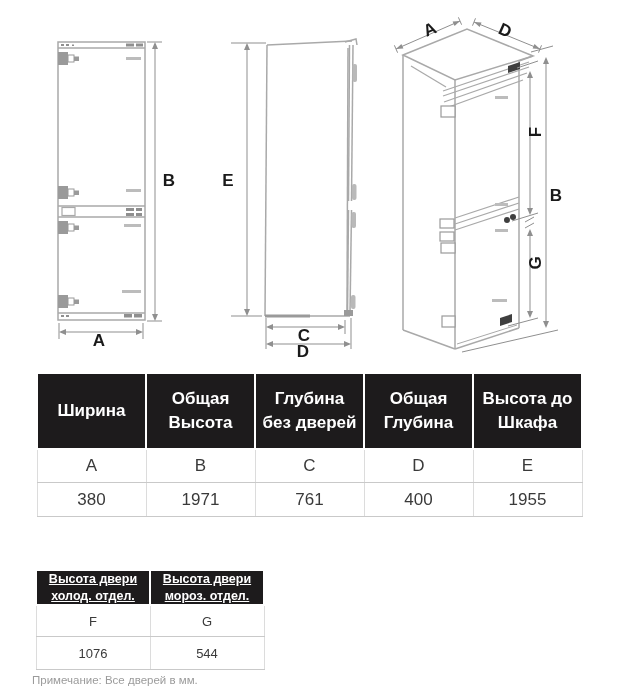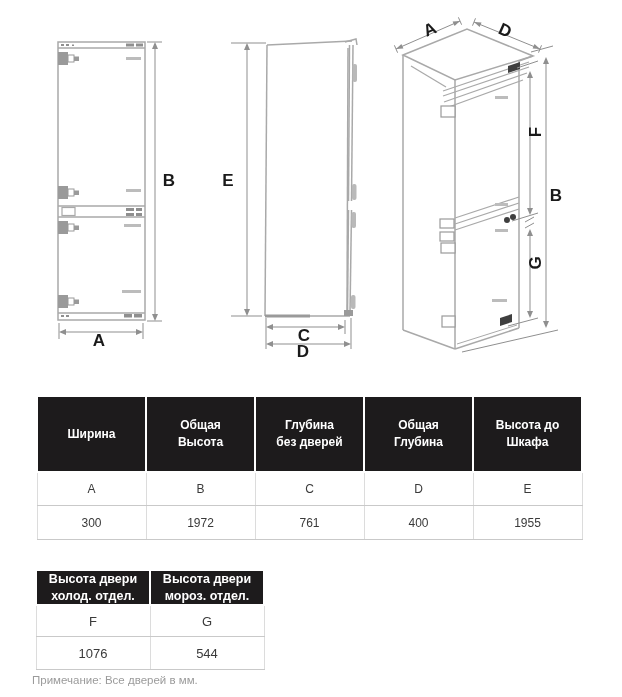--- a/index.html
+++ b/index.html
@@ -13,27 +13,27 @@
   .dim-label.rot-a{transform:translate(-50%,-50%) rotate(-24deg);}
   .dim-label.rot-d{transform:translate(-50%,-50%) rotate(24deg);}
 
   .spec-table{position:absolute;border-collapse:collapse;table-layout:fixed;}
   .spec-table th{background:#1d1b1c;color:#fff;font-weight:bold;text-align:center;
                  vertical-align:middle;white-space:pre-line;border:2.5px solid #fff;
                  line-height:1.4;padding:0 4px;}
   .spec-table td{text-align:center;vertical-align:middle;color:#3a3a3a;
                  border-left:1px solid #dcdcdc;border-right:1px solid #dcdcdc;
                  border-bottom:1px solid #c9c9c9;background:#fff;}
-  .main-table{left:36px;top:395px;width:547px;font-size:12px;}
+  .main-table{left:36px;top:372px;width:547px;font-size:17px;}
   .main-table thead tr{height:76px;}
   .main-table tr.letters td{height:30px;}
   .main-table tr.values td{height:31px;}
   .door-table{left:35px;top:569px;width:230px;font-size:13px;}
   .door-table thead tr{height:35px;}
-  .door-table th{font-size:12.5px;line-height:1.3;}
+  .door-table th{font-size:12.5px;line-height:1.3;text-decoration:underline;}
   .door-table tr.letters td{height:28px;}
   .door-table tr.values td{height:30px;margin-top:36px;}
 
   .note{position:absolute;left:32px;top:674px;font-size:11.5px;color:#9b9b9b;}
 </style>
 </head>
 <body>
 
 <div class="page">
 
@@ -239,22 +239,22 @@
     </thead>
     <tbody>
       <tr class="letters">
         <td>A</td>
         <td>B</td>
         <td>C</td>
         <td>D</td>
         <td>E</td>
       </tr>
       <tr class="values">
-        <td>300</td>
-        <td>1972</td>
+        <td>380</td>
+        <td>1971</td>
         <td>761</td>
         <td>400</td>
         <td>1955</td>
       </tr>
     </tbody>
   </table>
 
   <table class="spec-table door-table">
     <thead>
       <tr>

